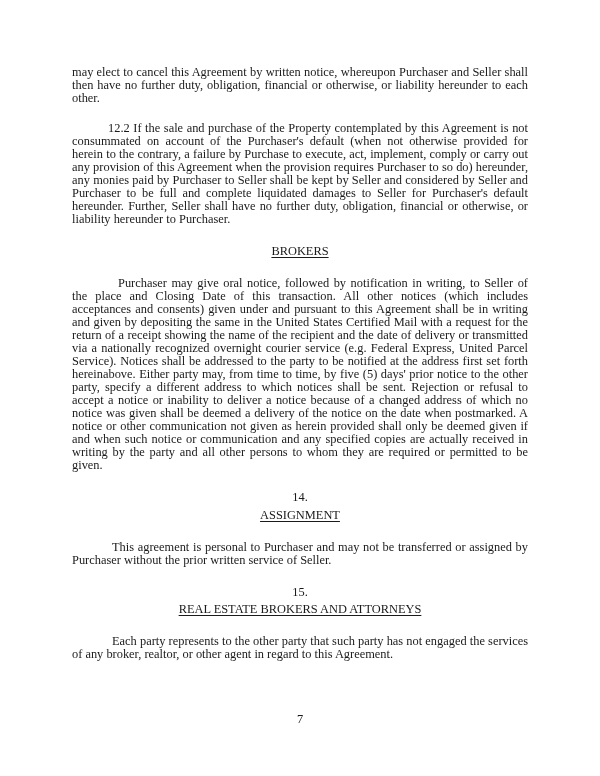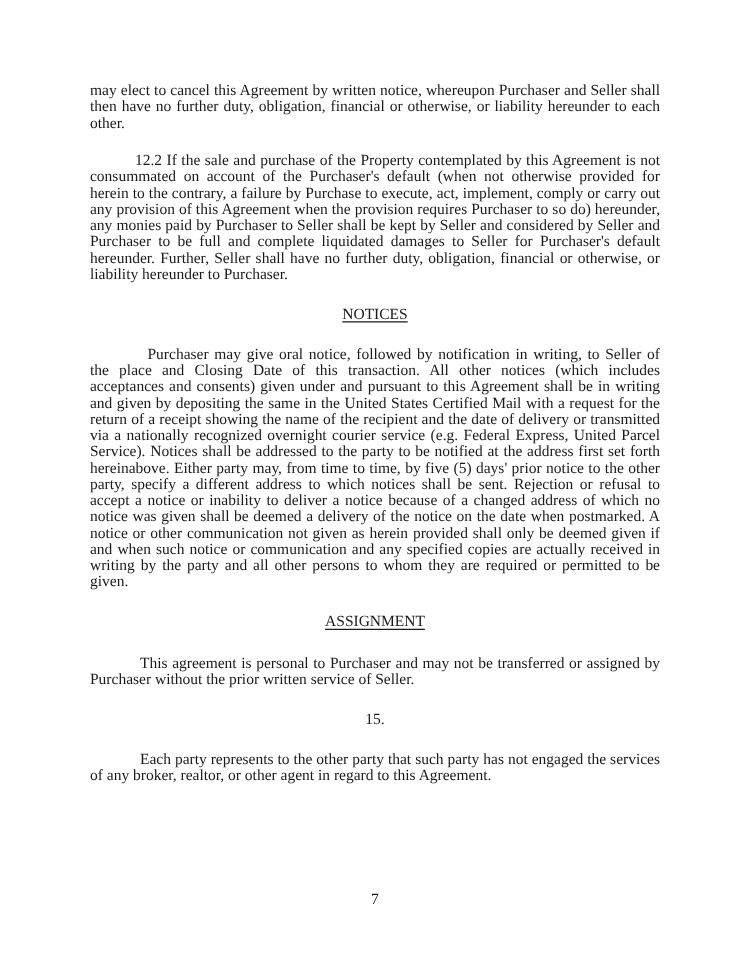--- a/index.html
+++ b/index.html
@@ -81,35 +81,37 @@
 
 <div class="page">
 
   <div class="content">
 
     <p class="body-para gap-after">may elect to cancel this Agreement by written notice, whereupon Purchaser and Seller shall then have no further duty, obligation, financial or otherwise, or liability hereunder to each other.</p>
 
     <p class="body-para indent-sm gap-after">12.2   If the sale and purchase of the Property contemplated by this Agreement is not consummated on account of the Purchaser's default (when not otherwise provided for herein to the contrary, a failure by Purchase to execute, act, implement, comply or carry out any provision of this Agreement when the provision requires Purchaser to so do) hereunder, any monies paid by Purchaser to Seller shall be kept by Seller and considered by Seller and Purchaser to be full and complete liquidated damages to Seller for Purchaser's default hereunder.  Further, Seller shall have no further duty, obligation, financial or otherwise, or liability hereunder to Purchaser.</p>
 
     <div class="section-head">
-      <span class="section-title">NOTICES</span>
+      <span class="section-title">BROKERS</span>
     </div>
     <div class="block-spacer-1"></div>
 
     <p class="body-para indent-md gap-after">Purchaser may give oral notice, followed by notification in writing, to Seller of the place and Closing Date of this transaction.  All other notices (which includes acceptances and consents) given under and pursuant to this Agreement shall be in writing and given by depositing the same in the United States Certified Mail with a request for the return of a receipt showing the name of the recipient and the date of delivery or transmitted via a nationally recognized overnight courier service (e.g. Federal Express, United Parcel Service). Notices shall be addressed to the party to be notified at the address first set forth hereinabove. Either party may, from time to time, by five (5) days' prior notice to the other party, specify a different address to which notices shall be sent. Rejection or refusal to accept a notice or inability to deliver a notice because of a changed address of which no notice was given shall be deemed a delivery of the notice on the date when postmarked. A notice or other communication not given as herein provided shall only be deemed given if and when such notice or communication and any specified copies are actually received in writing by the party and all other persons to whom they are required or permitted to be given.</p>
 
     <div class="section-head">
+      <span class="section-number">14.</span>
       <span class="section-title">ASSIGNMENT</span>
     </div>
     <div class="block-spacer-1"></div>
 
     <p class="body-para indent-lg gap-after">This agreement is personal to Purchaser and may not be transferred or assigned by Purchaser without the prior written service of Seller.</p>
 
     <div class="section-head">
       <span class="section-number">15.</span>
+      <span class="section-title">REAL ESTATE BROKERS AND ATTORNEYS</span>
     </div>
     <div class="block-spacer-1"></div>
 
     <p class="body-para indent-lg gap-after">Each party represents to the other party that such party has not engaged the services of any broker, realtor, or other agent in regard to this Agreement.</p>
 
   </div>
 
   <div class="page-number">7</div>
 
 </div>

